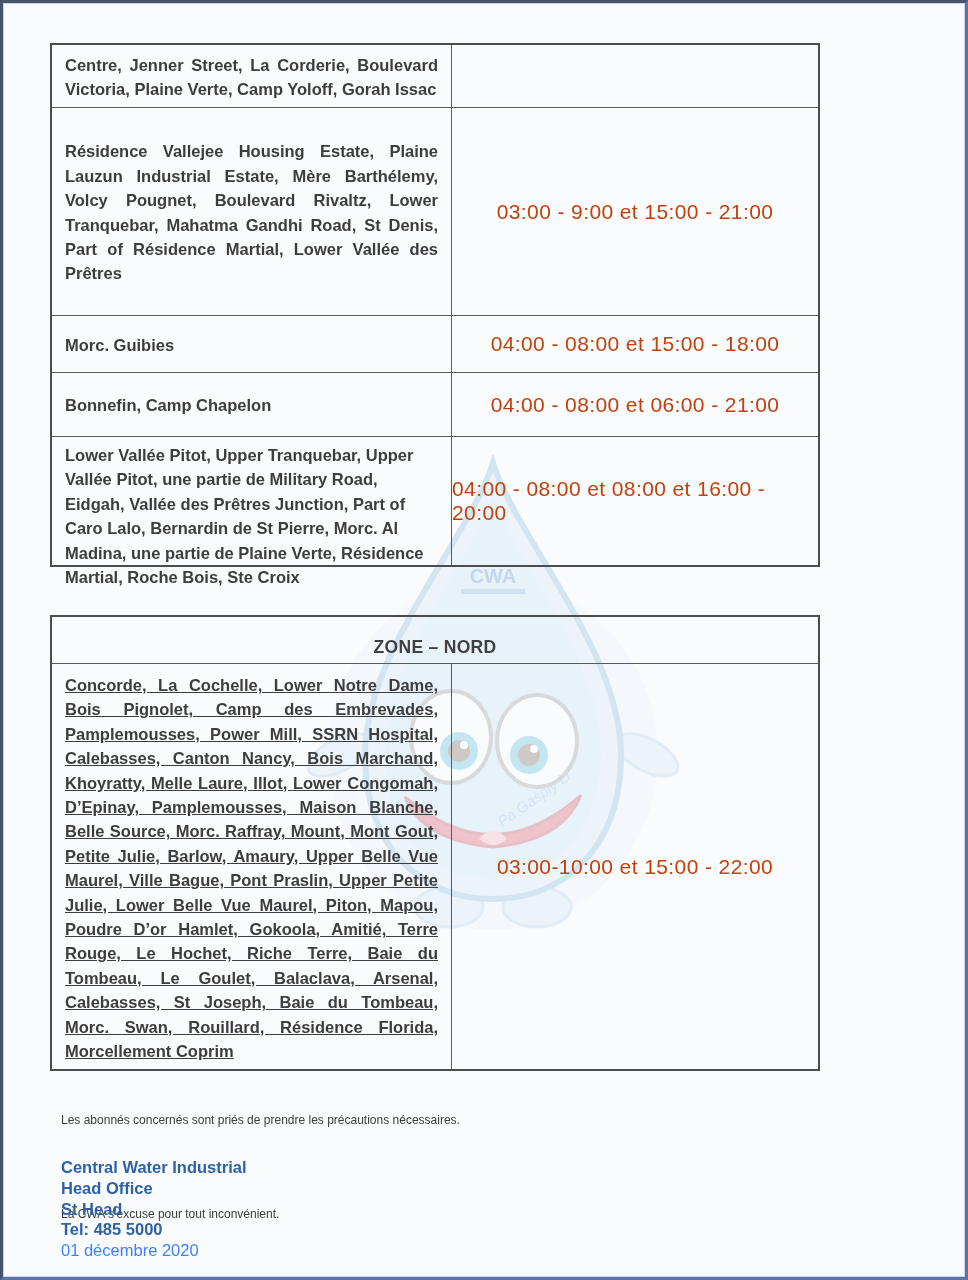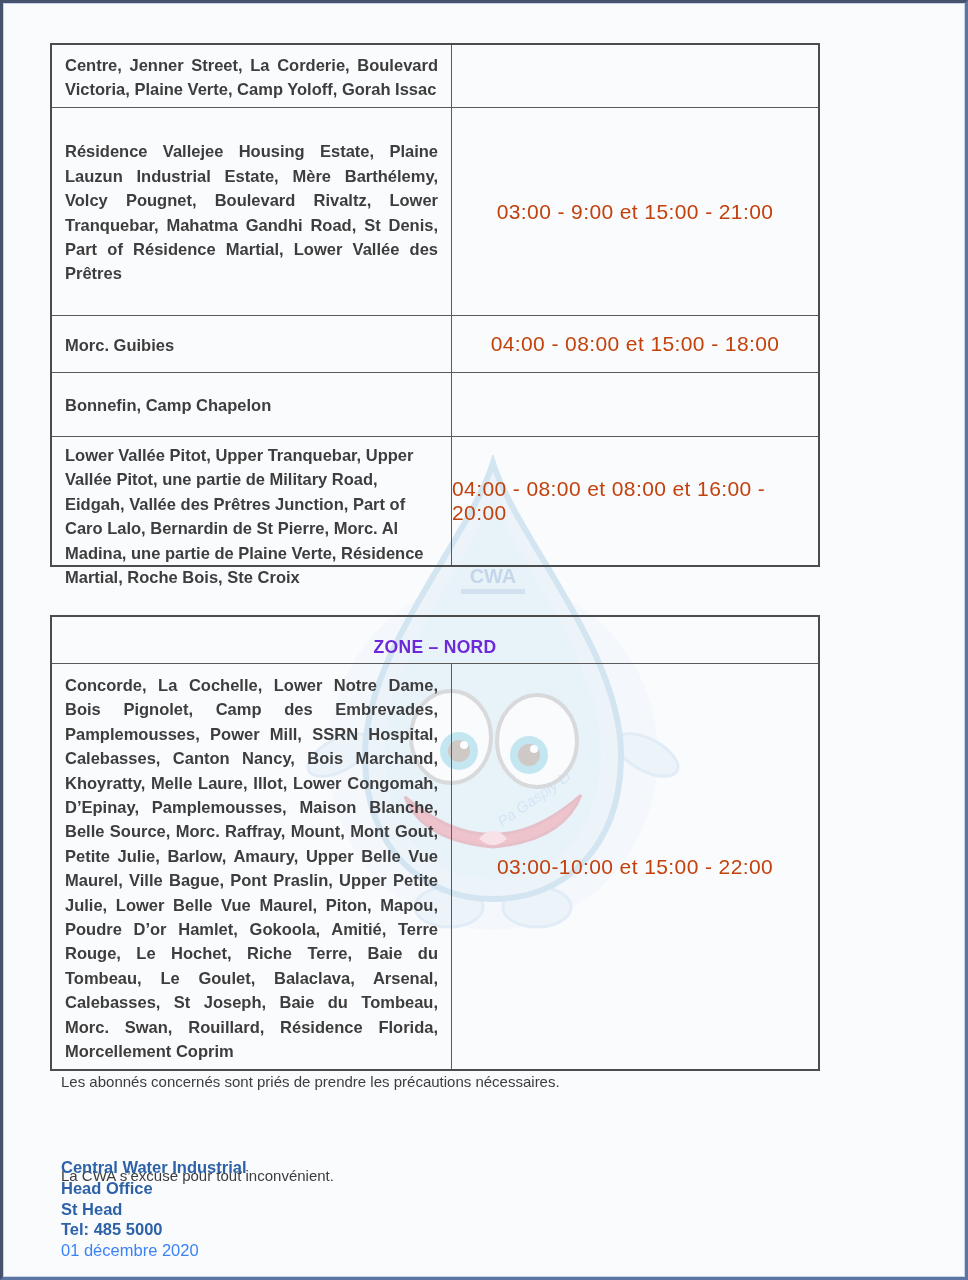--- a/index.html
+++ b/index.html
@@ -46,28 +46,28 @@
     font-family:"Liberation Sans", sans-serif;
   }
   .r1{height:62px;}
   .r2{height:208px;}
   .r3{height:57px;}
   .r4{height:64px;}
   .r5{height:129px;}
   .zhead{
     height:46px;box-sizing:border-box;
     display:flex;align-items:flex-end;justify-content:center;
-    font-size:17.5px;font-weight:bold;color:#6d28d9;
+    font-size:17.5px;font-weight:bold;color:#404040;
     padding-bottom:5px;letter-spacing:0.3px;
   }
   .zbody{height:406px;}
-  .zbody .areas{padding-top:9px;}
+  .zbody .areas{padding-top:9px;text-decoration:underline;}
   .note{
     position:absolute;left:58px;z-index:1;
-    font-size:15px;color:#3c3c3c;
+    font-size:12px;color:#3c3c3c;margin-top:40px;
   }
   .n1{top:1070px;}
   .n2{top:1164px;}
   .sig{
     position:absolute;left:58px;top:1154px;z-index:1;
     font-size:16.5px;line-height:20.8px;
   }
   .sig .blue{color:#2d62a8;font-weight:bold;}
   .sig .date{color:#3b82f6;font-weight:normal;}
 </style>
@@ -123,20 +123,21 @@
     <div class="row r3">
       <div class="areas noj">
         <p>Morc. Guibies</p>
       </div>
       <div class="time">04:00 - 08:00 et 15:00 - 18:00</div>
     </div>
     <div class="row r4">
       <div class="areas noj">
         <p>Bonnefin, Camp Chapelon</p>
       </div>
+      <div class="time">04:00 - 08:00 et 06:00 - 21:00</div>
     </div>
     <div class="row r5">
       <div class="areas noj top">
         <p>Lower Vallée Pitot, Upper Tranquebar, Upper Vallée Pitot, une partie de Military Road, Eidgah, Vallée des Prêtres Junction, Part of Caro Lalo, Bernardin de St Pierre, Morc. Al Madina, une partie de Plaine Verte, Résidence Martial, Roche Bois, Ste Croix</p>
       </div>
       <div class="time">04:00 - 08:00 et 08:00 et 16:00 - 20:00</div>
     </div>
   </div>
 
   <div class="tbl t2">

